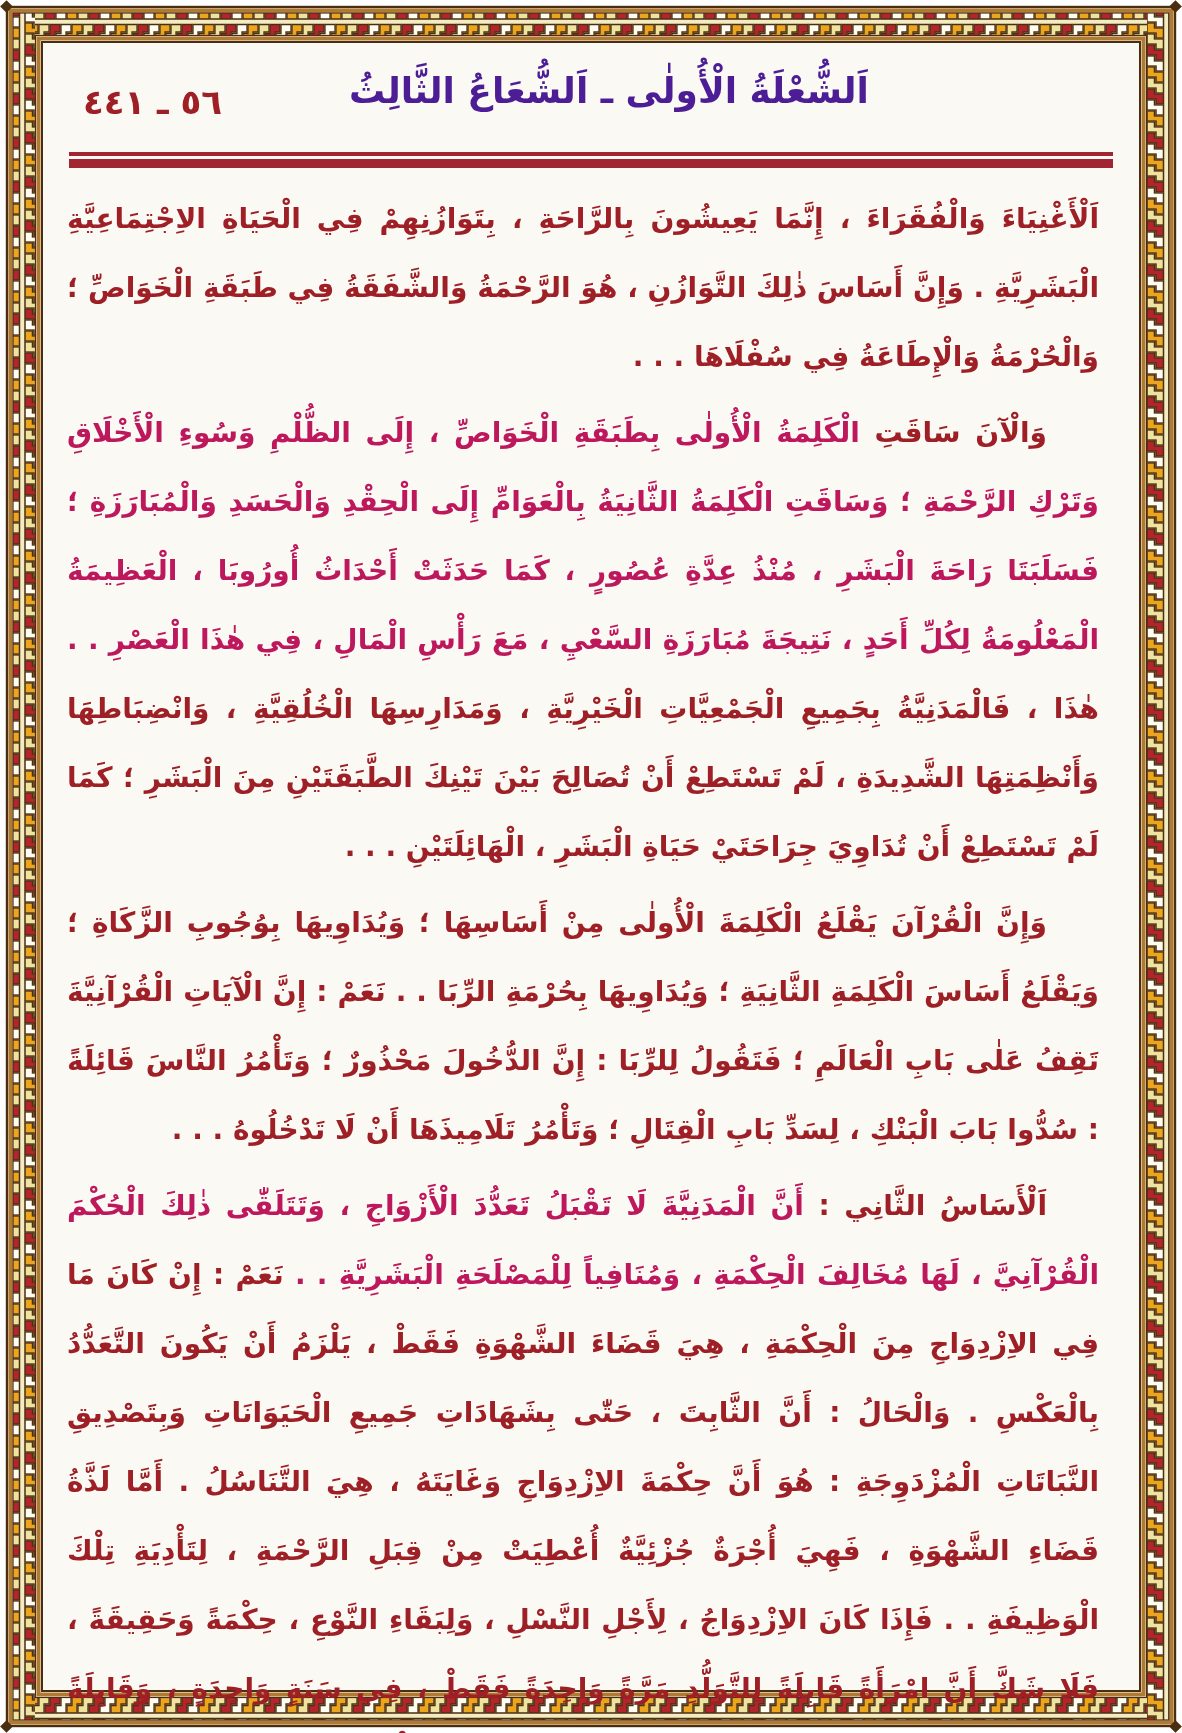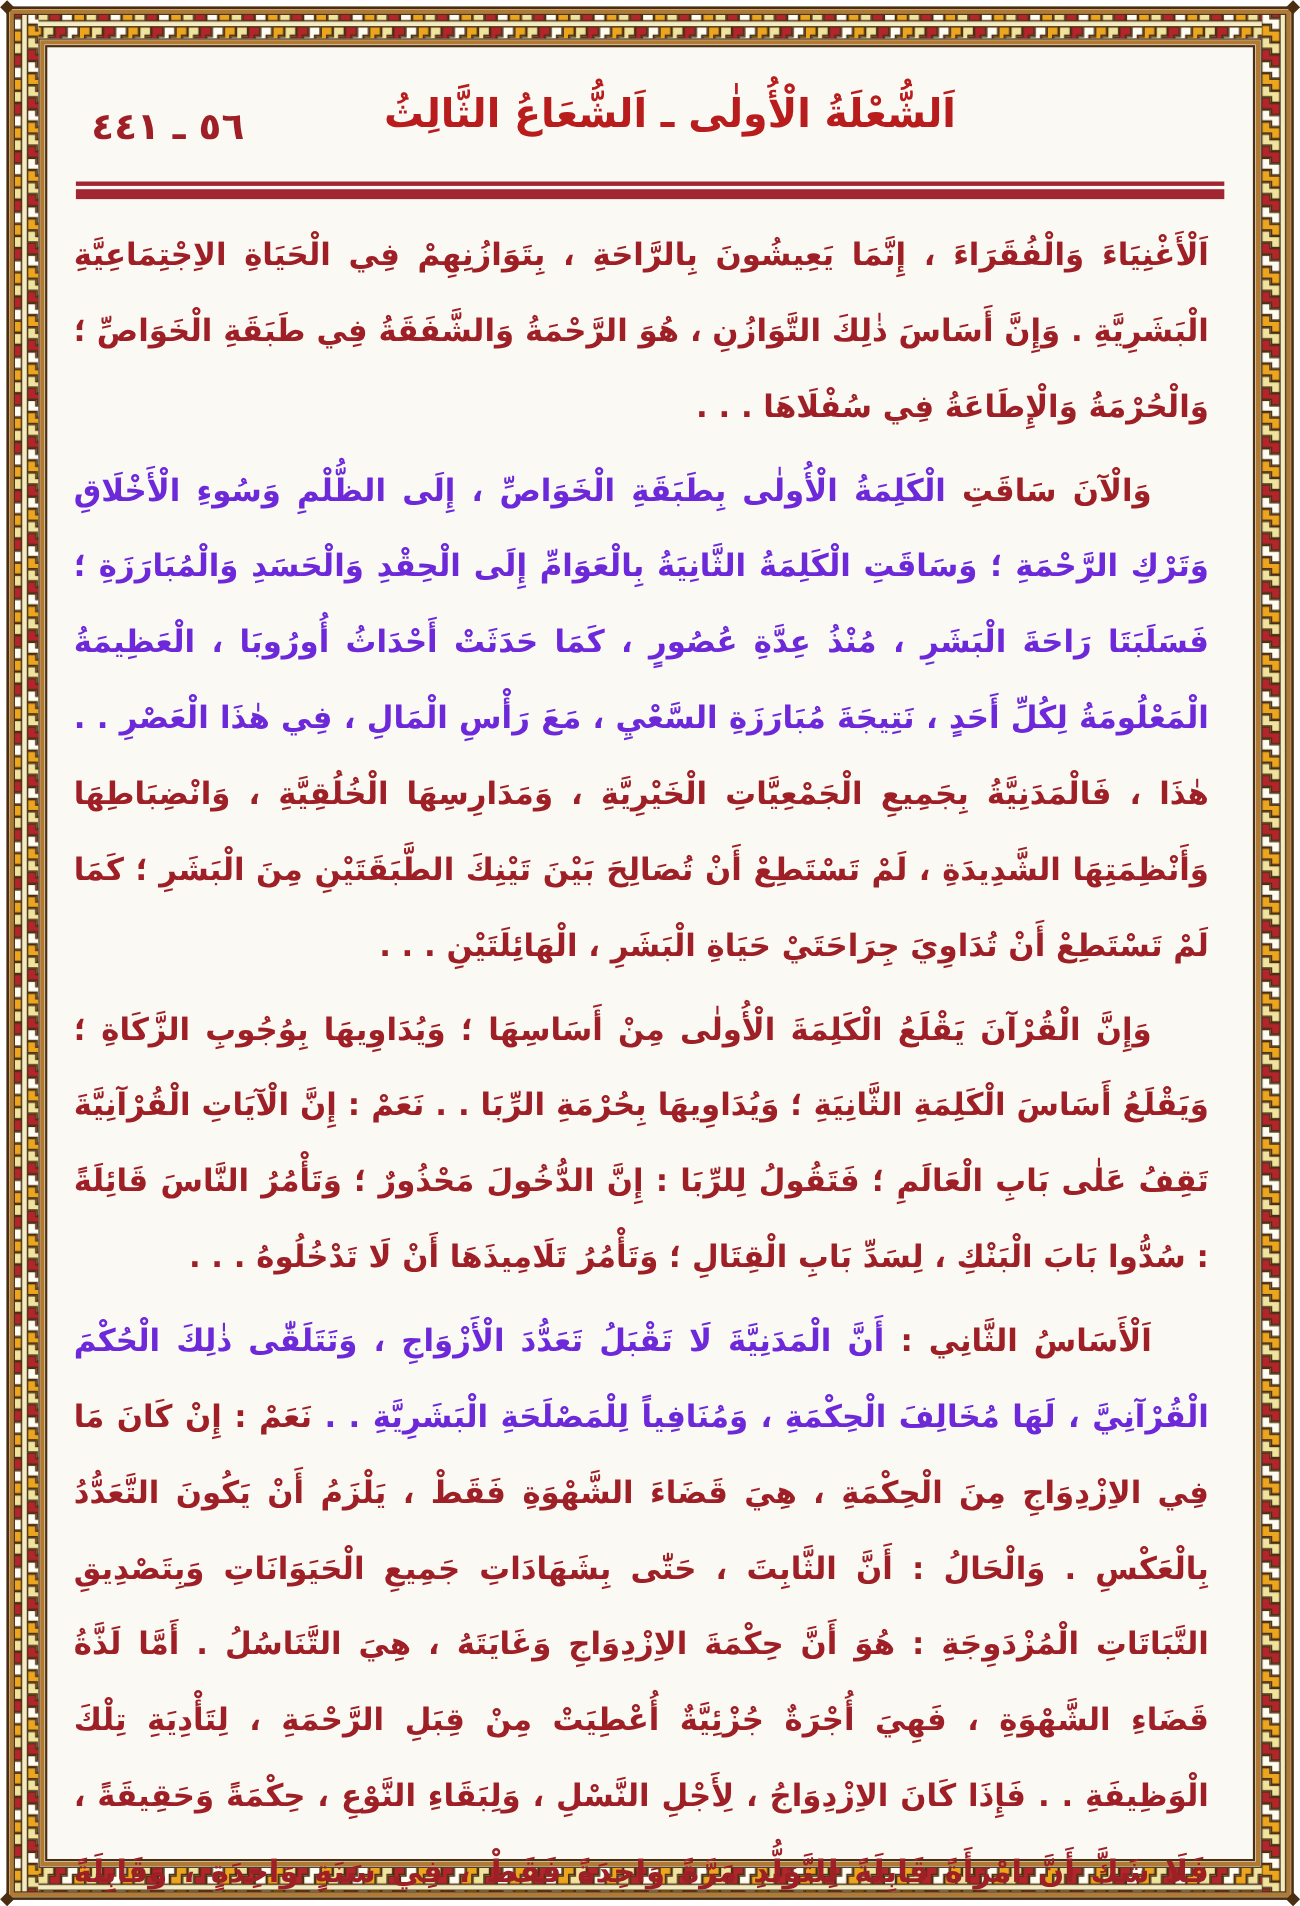--- a/index.html
+++ b/index.html
@@ -8,43 +8,43 @@
     background:#ffffff;overflow:hidden;
     font-family:"DejaVu Sans",sans-serif;
   }
   .frame{position:absolute;top:0;left:0;z-index:2;pointer-events:none;}
   .sheet{
     position:absolute;top:43px;left:43px;right:43px;bottom:43px;
     background:#FAF9F4;z-index:1;
   }
   .content{
     position:absolute;top:43px;left:43px;right:43px;bottom:43px;
-    z-index:3;direction:rtl;padding:30px 24px 0 24px;box-sizing:border-box;
+    z-index:3;direction:rtl;padding:17px 24px 0 24px;box-sizing:border-box;
   }
   .header{position:relative;height:88px;}
   .page-num{
     position:absolute;left:16px;top:22px;direction:rtl;
     font-size:34px;font-weight:700;color:#9E2026;letter-spacing:1px;
     white-space:nowrap;
   }
   .title{
     position:absolute;left:50%;top:10px;transform:translateX(-50%) translateX(18px);
-    font-size:36px;font-weight:700;color:#b91c1c;white-space:nowrap;
+    font-size:36px;font-weight:700;color:#4c1d95;white-space:nowrap;
   }
   .rule{
     border-top:4px solid #A22532;
     border-bottom:9px solid #A22532;
     height:3px;margin:4px 2px 16px 2px;
   }
   .body-text{font-size:28px;font-weight:700;line-height:69px;
     text-align:justify;color:#141414;}
   .body-text p{margin:0 16px 7px 0;text-indent:52px;}
   .body-text p.no-indent{text-indent:0;}
   .red{color:#9E2026;}
-  .black{color:#6d28d9;}
+  .black{color:#be185d;}
 </style>
 </head>
 <body>
 
 <div class="page">
 
   <div class="sheet"></div>
 
   <svg class="frame" width="1182" height="1733" viewBox="0 0 1182 1733" aria-hidden="true">
     <defs>

